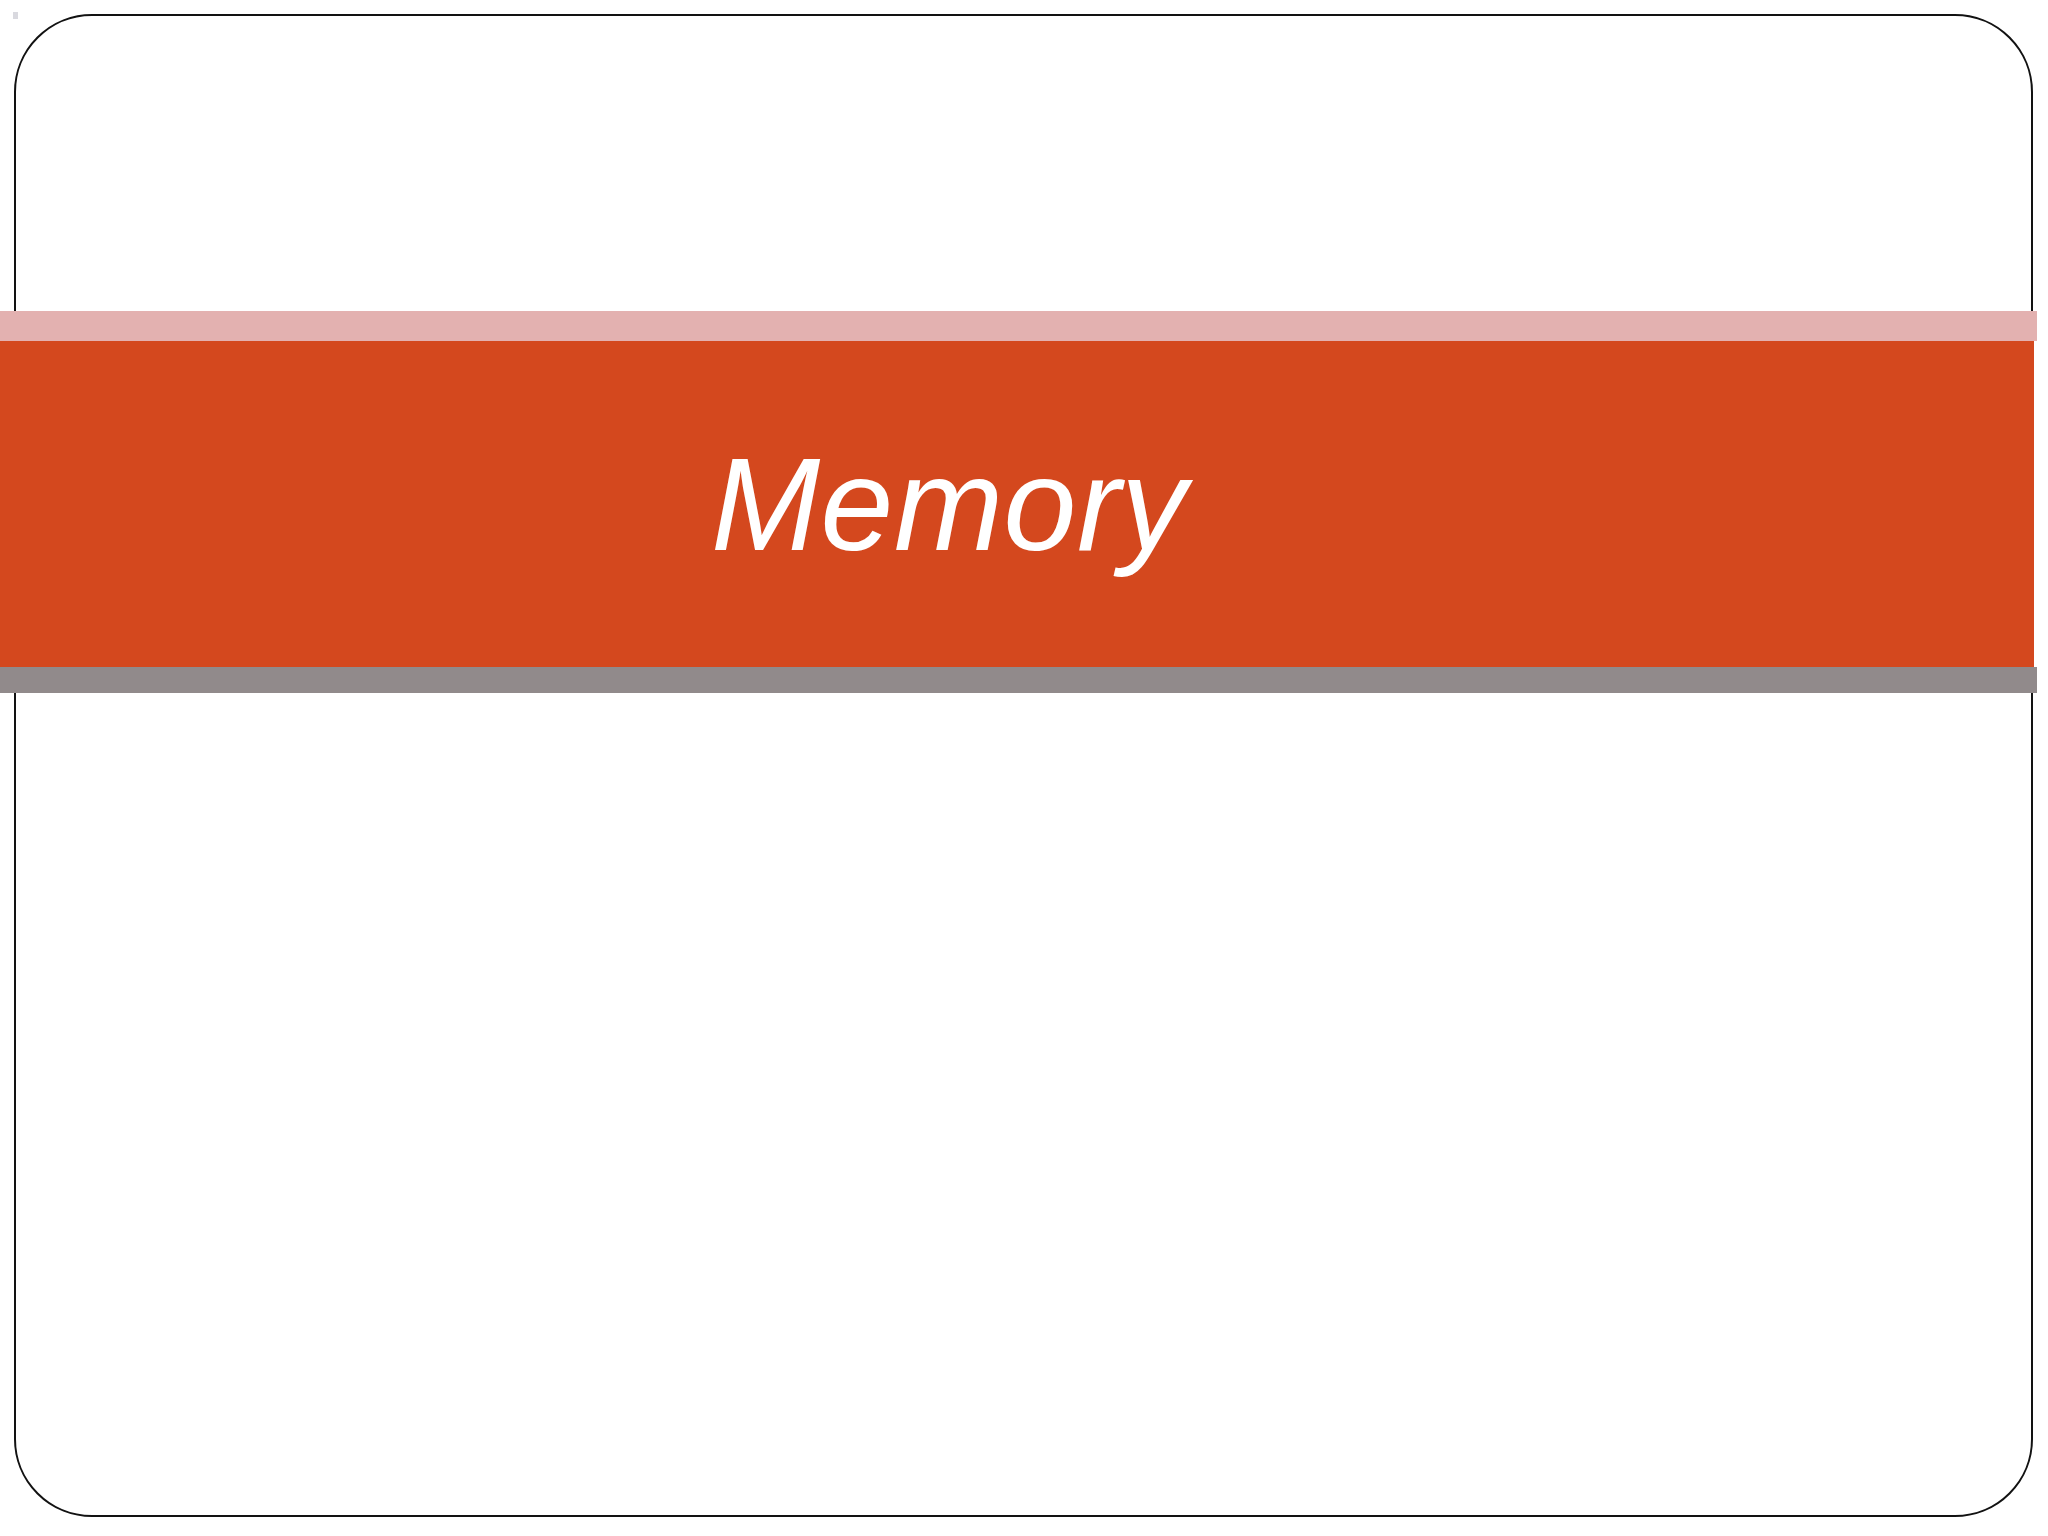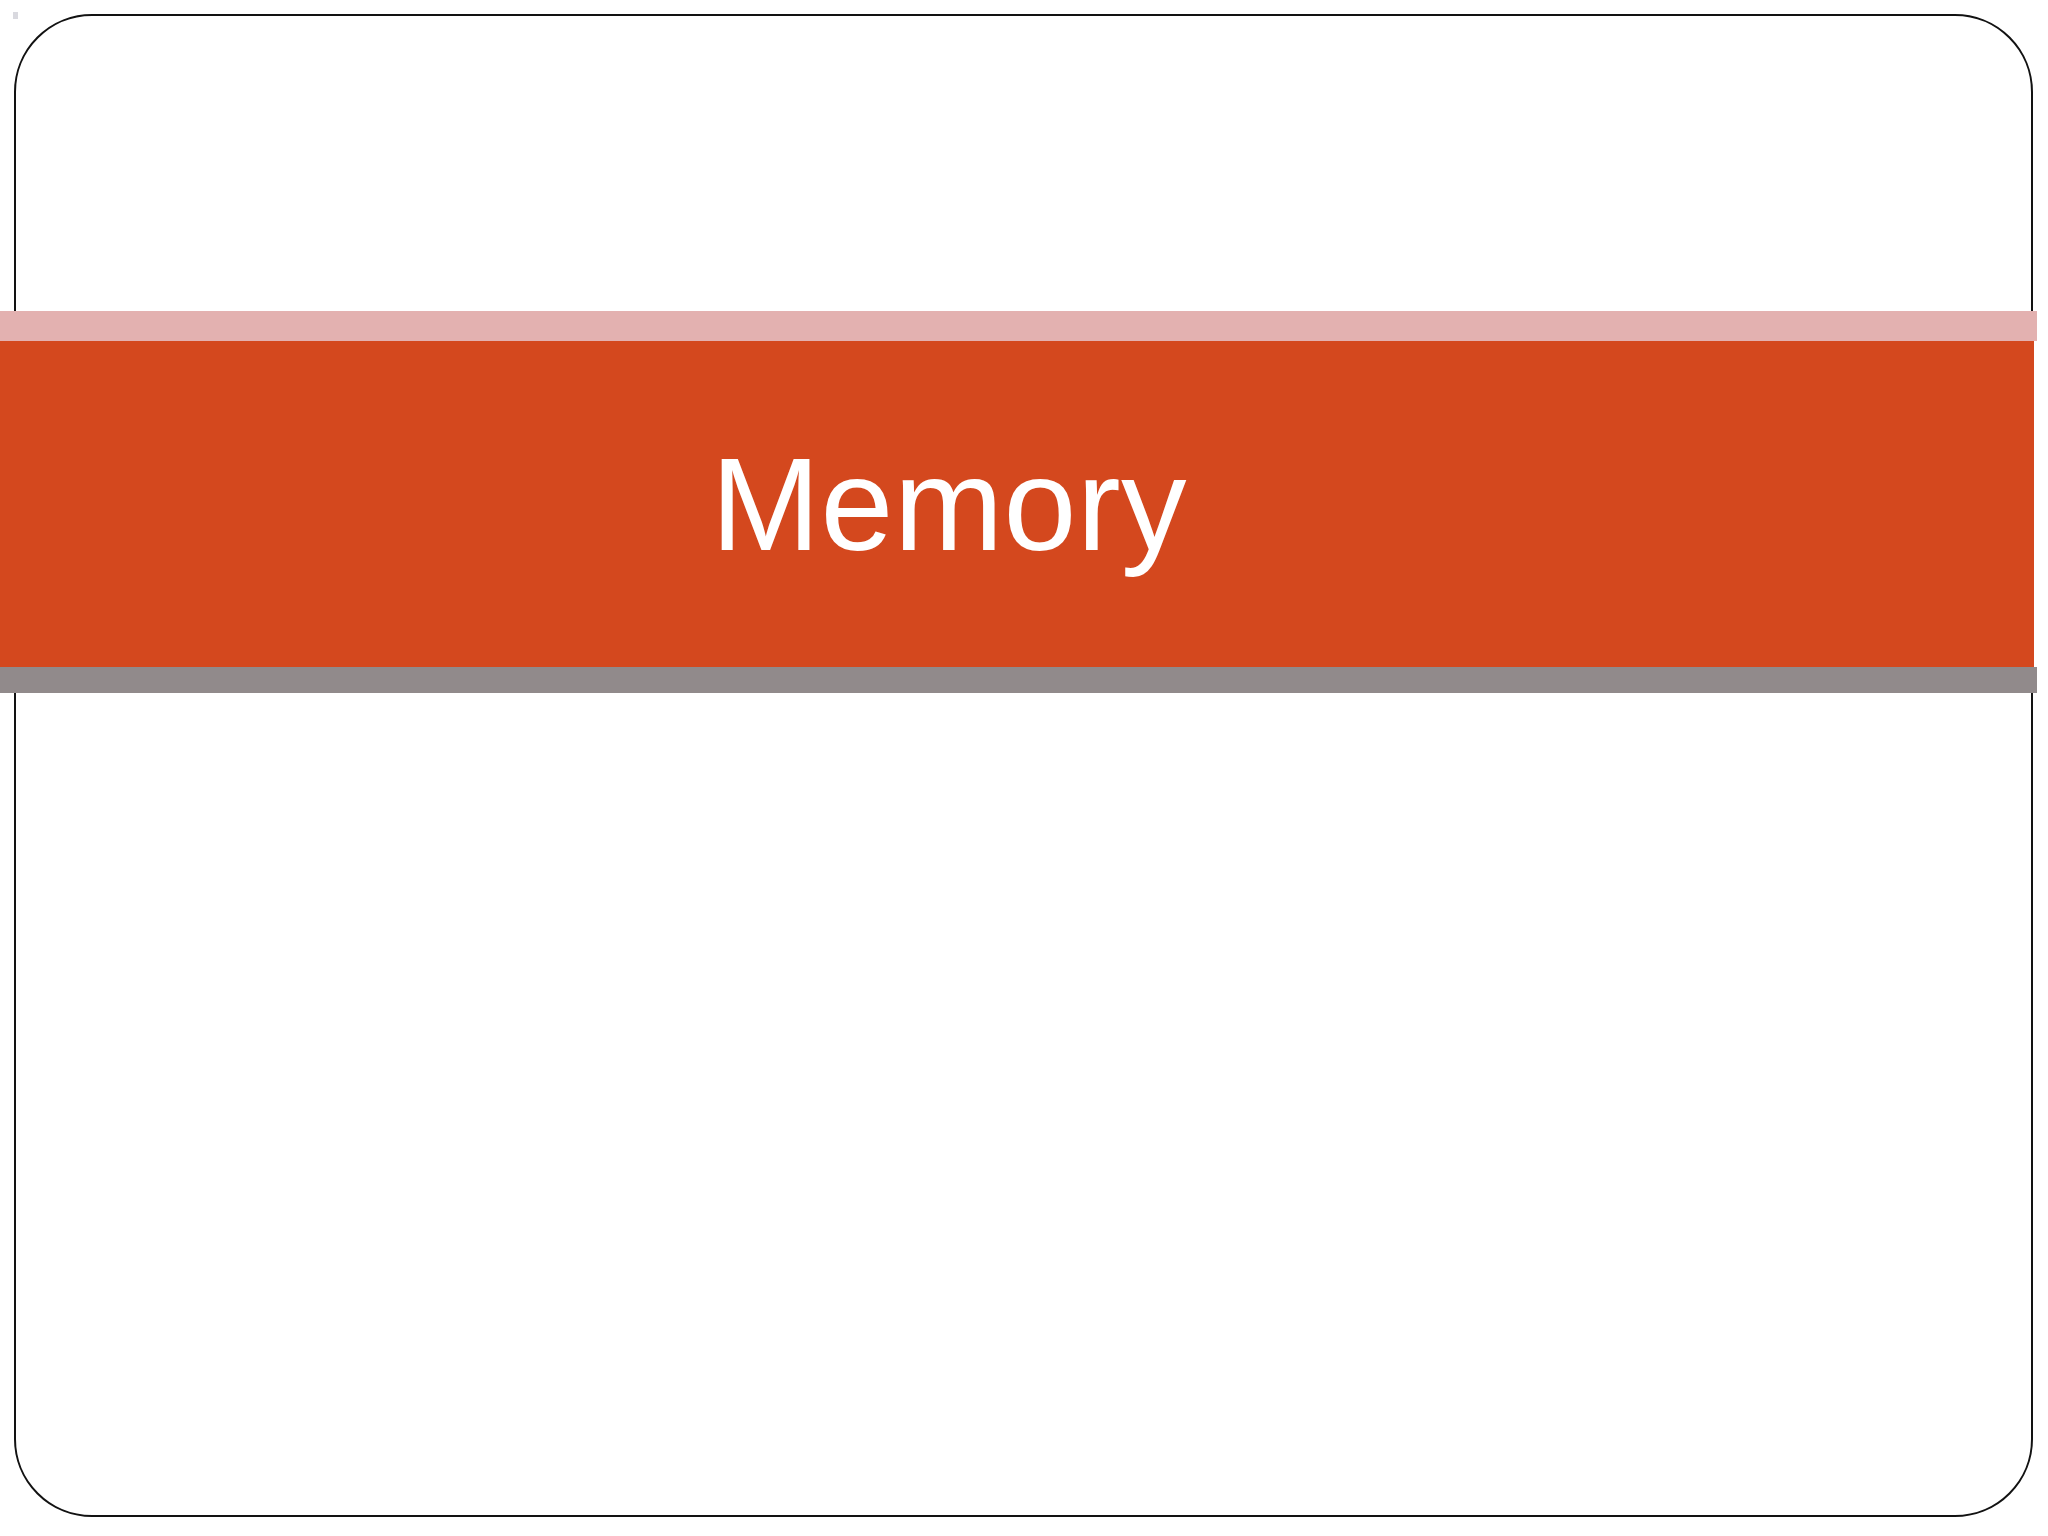--- a/index.html
+++ b/index.html
@@ -48,20 +48,21 @@
     opacity: .55;
   }
 
   
   #title-banner {
     position: absolute;
     left: 0;
     top: 311px;
     width: 2037px;
     height: 382px;
+    font-style: italic;
   }
 
   .band-accent-top {
     position: absolute;
     left: 0;
     top: 0;
     width: 2037px;
     height: 30px;
     background: #e3b1b0;
   }

